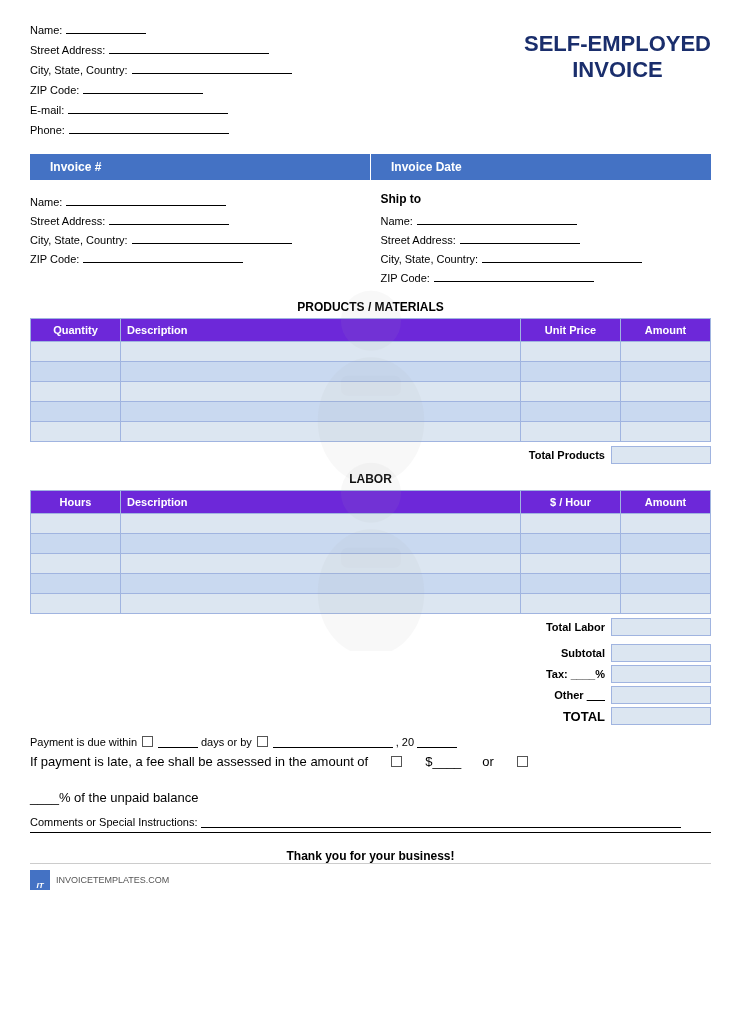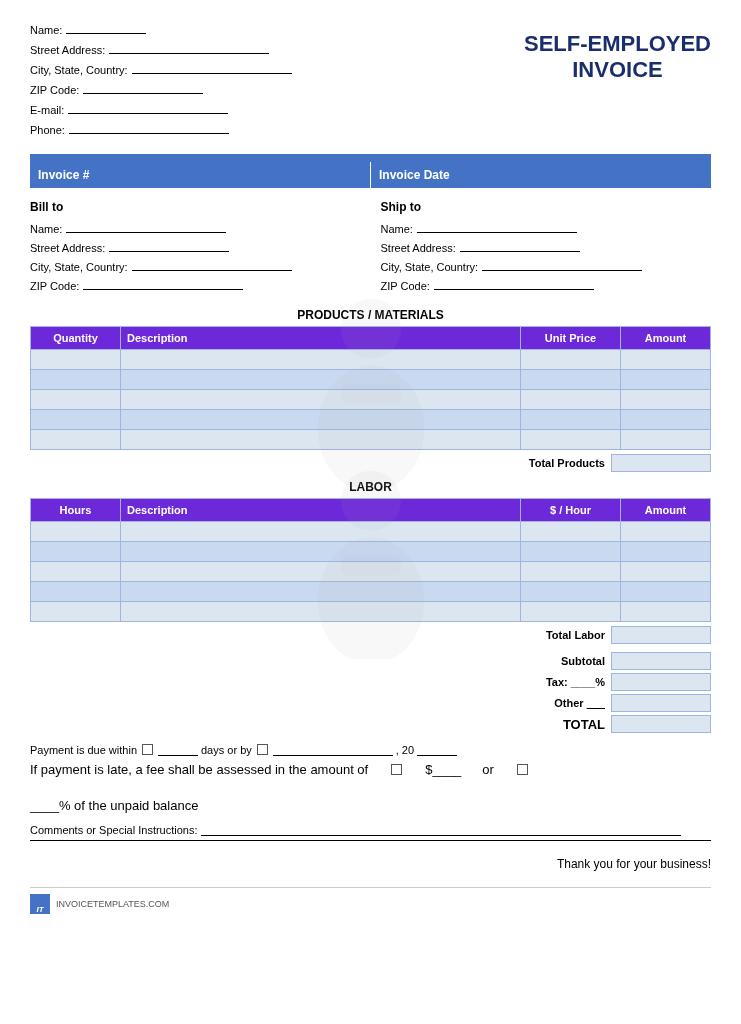--- a/index.html
+++ b/index.html
@@ -51,23 +51,22 @@
     
     .invoice-bar {
       display: flex;
       background: #4472c4;
       color: #fff;
       font-weight: bold;
       font-size: 12px;
       margin-bottom: 12px;
     }
     .invoice-bar-cell {
-      padding: 6px 8px;
+      padding: 6px 20px;
       flex: 1;
-      margin-top: 8px;
     }
     .invoice-bar-cell:last-child {
       border-left: 1px solid #fff;
     }
 
     
     .bill-ship {
       display: flex;
       gap: 20px;
       margin-bottom: 16px;
@@ -231,25 +230,24 @@
     }
     .comments-line2 {
       border-bottom: 1px solid #000;
       width: 100%;
       margin-top: 4px;
       height: 1px;
     }
 
     
     .thankyou {
-      text-align: right;
-      font-weight: normal;
+      text-align: center;
+      font-weight: bold;
       font-size: 12px;
       margin-top: 16px;
-      margin-bottom: 16px;
     }
 
     
     .footer {
       display: flex;
       align-items: center;
       gap: 6px;
       border-top: 1px solid #ccc;
       padding-top: 6px;
       font-size: 9px;
@@ -335,21 +333,20 @@
   <div class="invoice-bar-cell">
     <span>Invoice #</span>
   </div>
   <div class="invoice-bar-cell">
     <span>Invoice Date</span>
   </div>
 </div>
 
 <div class="bill-ship">
   <div class="bill-ship-col">
-    <div class="bill-ship-title">Bill to</div>
     <div class="field-row">
       <span>Name:</span>
       <span class="field-line field-line-long"></span>
     </div>
     <div class="field-row">
       <span>Street Address:</span>
       <span class="field-line"></span>
     </div>
     <div class="field-row">
       <span>City, State, Country:</span>

